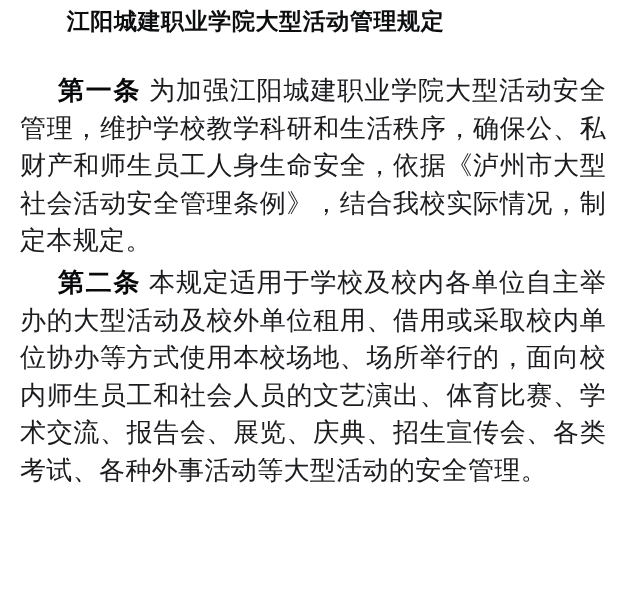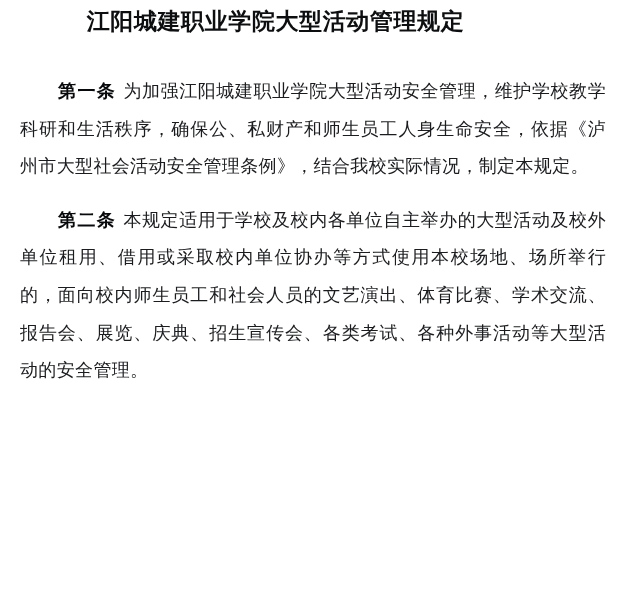--- a/index.html
+++ b/index.html
@@ -31,46 +31,45 @@
     top: 6px;
     width: 511px;
     text-align: center;
     font-family: "DejaVu Sans", "Liberation Sans", sans-serif;
     font-weight: 700;
     font-size: 23px;
     line-height: 30px;
     letter-spacing: 0.6px;
     color: #0d0e10;
     white-space: nowrap;
-    padding-left: 20px;
   }
 
   
   .body-col {
     position: absolute;
     left: 20px;
     top: 72px;
     width: 586px;
   }
 
   .para {
     margin: 0;
-    font-size: 18px;
+    font-size: 26px;
     line-height: 37.6px;
     letter-spacing: 0.35px;
     text-align: justify;
     text-justify: inter-character;
     text-align-last: left;
     text-indent: 38px;
     color: #1b1c1f;
     word-break: break-all;
   }
 
   .para + .para {
-    margin-top: 16px;
+    margin-top: 4px;
   }
 
   .art-label {
     font-weight: 700;
     letter-spacing: 1.2px;
     color: #08090b;
     font-family: "DejaVu Serif", "Liberation Serif", serif;
   }
 
   .art-gap {

